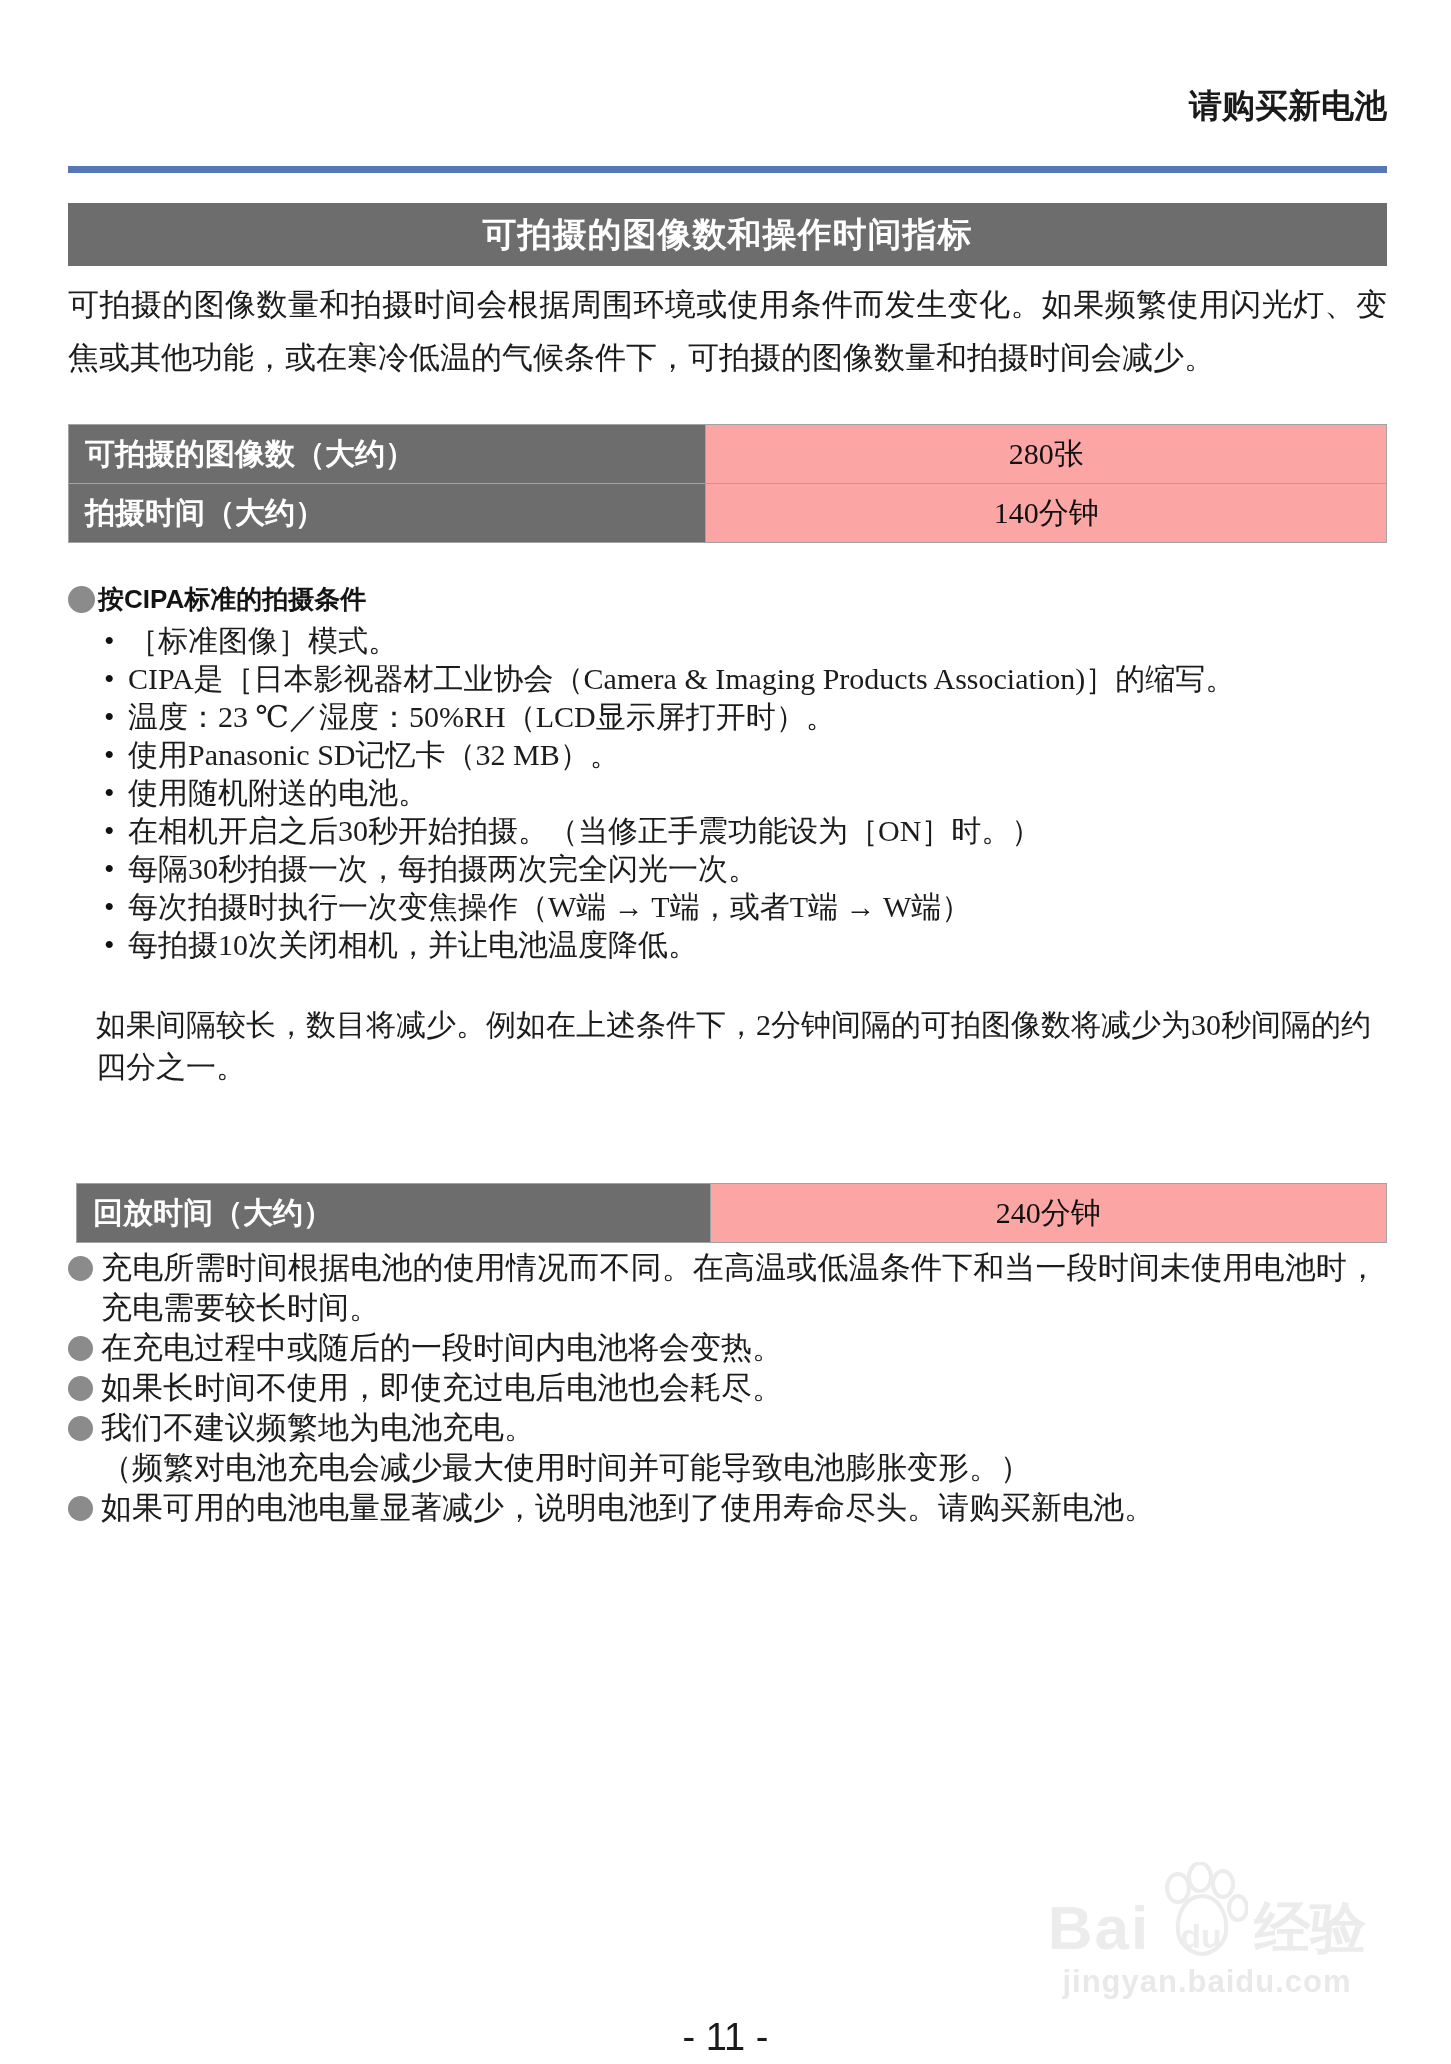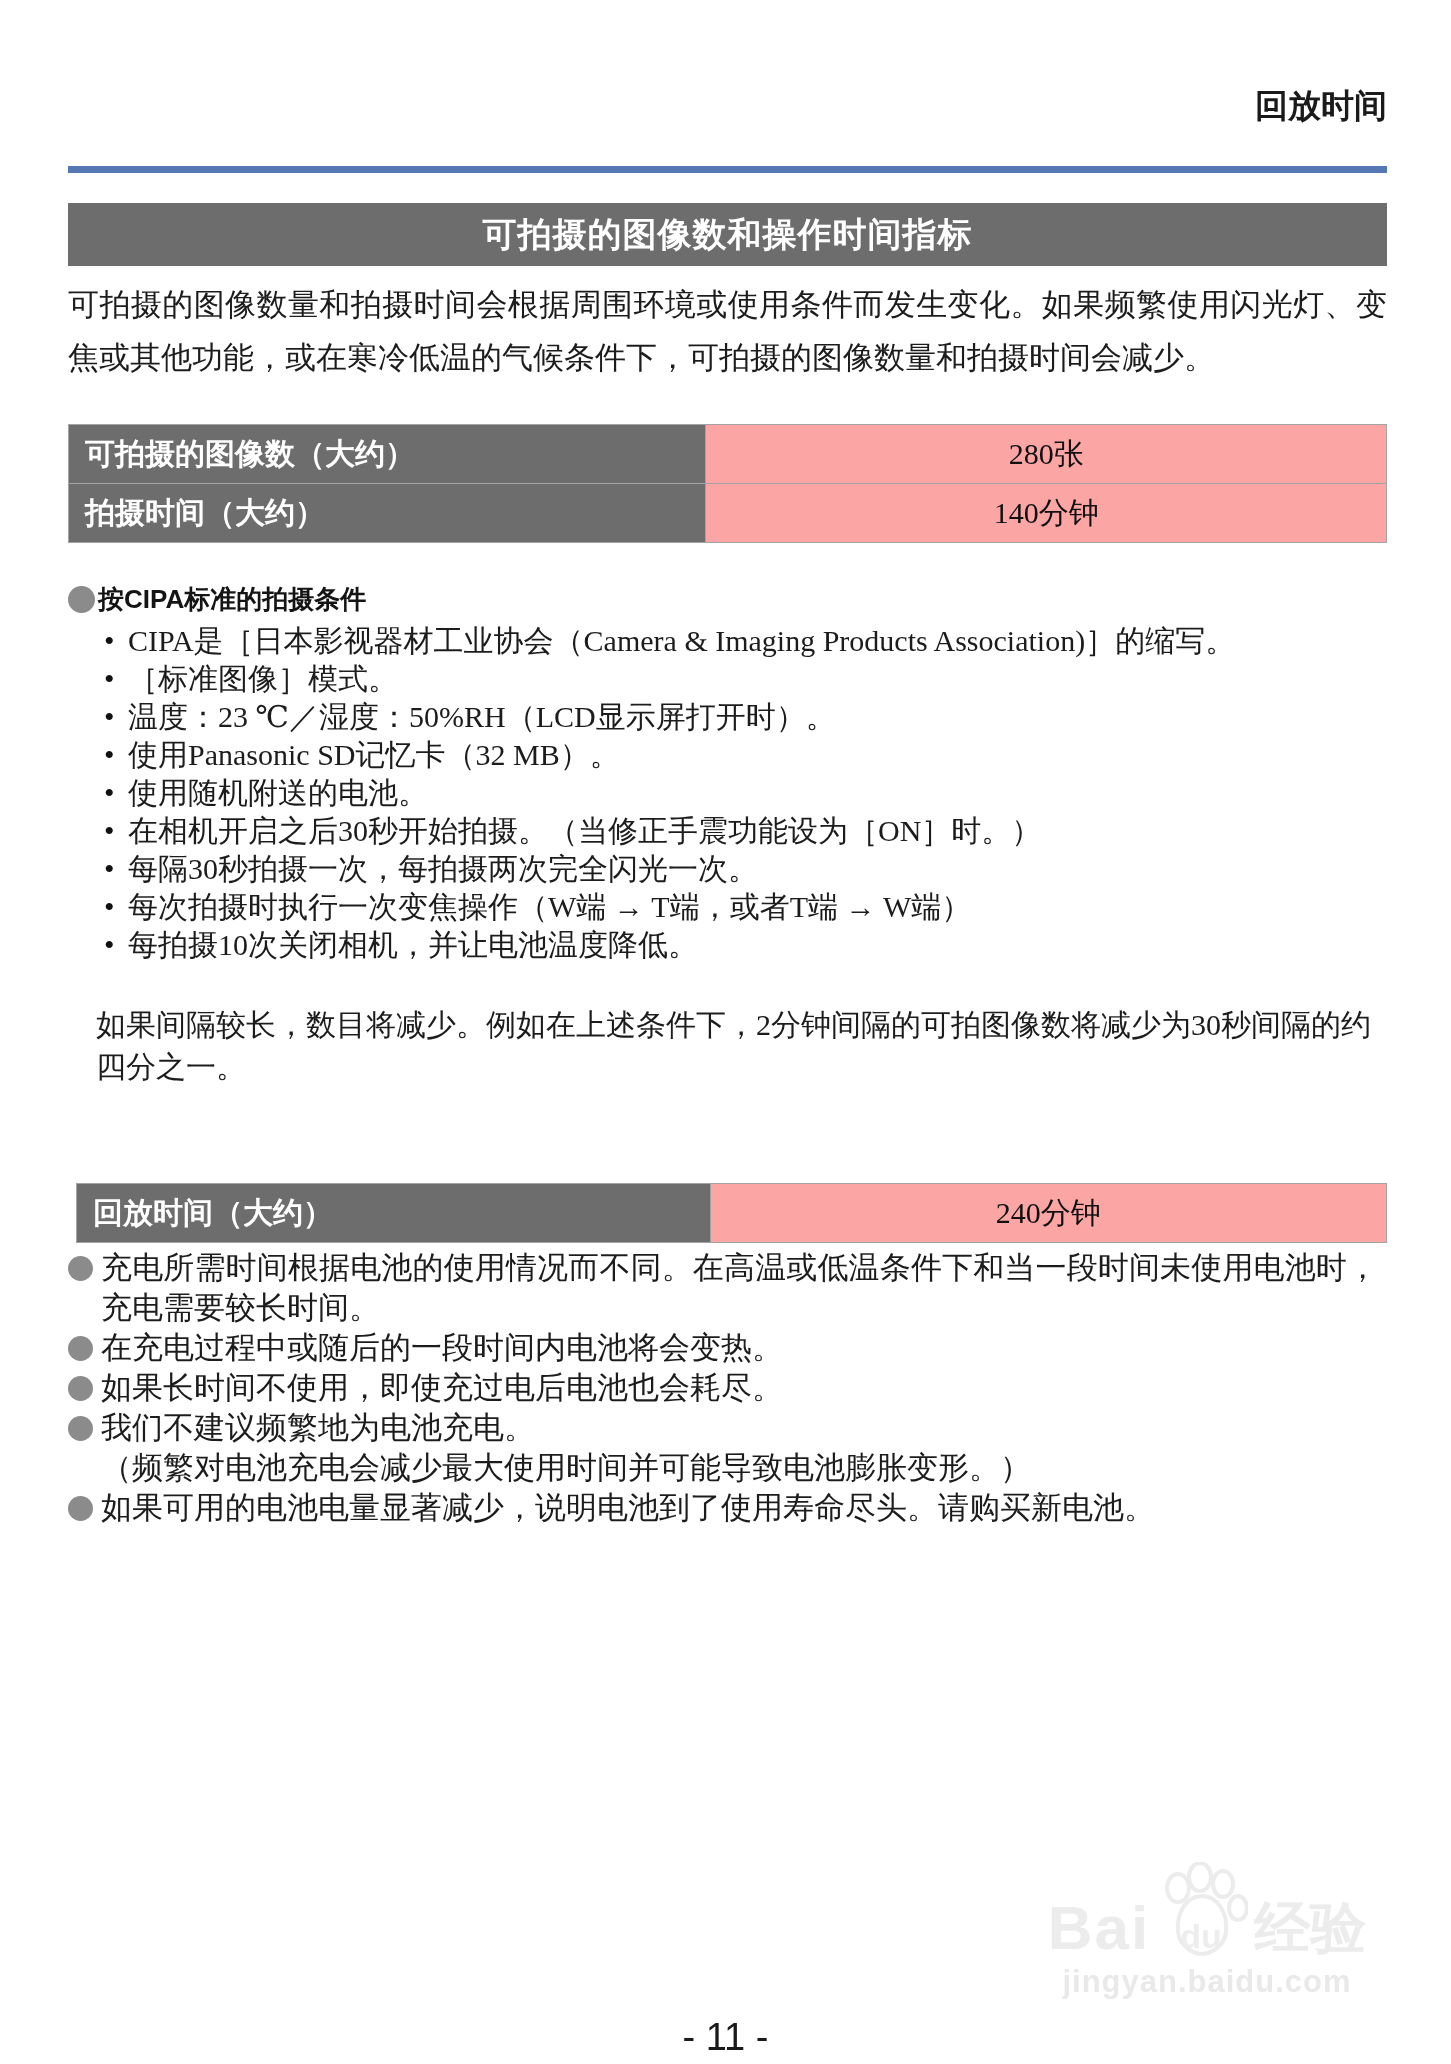--- a/index.html
+++ b/index.html
@@ -99,21 +99,21 @@
     position:absolute; left:0; right:0; top:1988px; text-align:center;
     font-family:"Liberation Sans","DejaVu Sans",sans-serif;
     font-size:38px; color:#1a1a1a;margin-top:28px;
   }
 </style>
 </head>
 <body>
 
 <div class="page">
 
-  <div class="doc-header">回放时间</div>
+  <div class="doc-header">请购买新电池</div>
   <div class="rule-blue"></div>
 
   <div class="section-bar">
     <span>可拍摄的图像数和操作时间指标</span>
   </div>
 
   <div class="intro">可拍摄的图像数量和拍摄时间会根据周围环境或使用条件而发生变化。如果频繁使用闪光灯、变焦或其他功能，或在寒冷低温的气候条件下，可拍摄的图像数量和拍摄时间会减少。</div>
 
   <div class="spec-table-wrap t1">
     <table class="spec">
@@ -129,22 +129,22 @@
       </tbody>
     </table>
   </div>
 
   <div class="cipa-heading">
     <span class="dot-big"></span>
     <span>按CIPA标准的拍摄条件</span>
   </div>
 
   <ul class="cipa-list">
+    <li>［标准图像］模式。</li>
     <li>CIPA是［日本影视器材工业协会（Camera &amp; Imaging Products Association)］的缩写。</li>
-    <li>［标准图像］模式。</li>
     <li>温度：23 ℃／湿度：50%RH（LCD显示屏打开时）。</li>
     <li>使用Panasonic SD记忆卡（32 MB）。</li>
     <li>使用随机附送的电池。</li>
     <li>在相机开启之后30秒开始拍摄。（当修正手震功能设为［ON］时。）</li>
     <li>每隔30秒拍摄一次，每拍摄两次完全闪光一次。</li>
     <li>每次拍摄时执行一次变焦操作（W端 → T端，或者T端 → W端）</li>
     <li>每拍摄10次关闭相机，并让电池温度降低。</li>
   </ul>
 
   <div class="cipa-note">如果间隔较长，数目将减少。例如在上述条件下，2分钟间隔的可拍图像数将减少为30秒间隔的约四分之一。</div>

